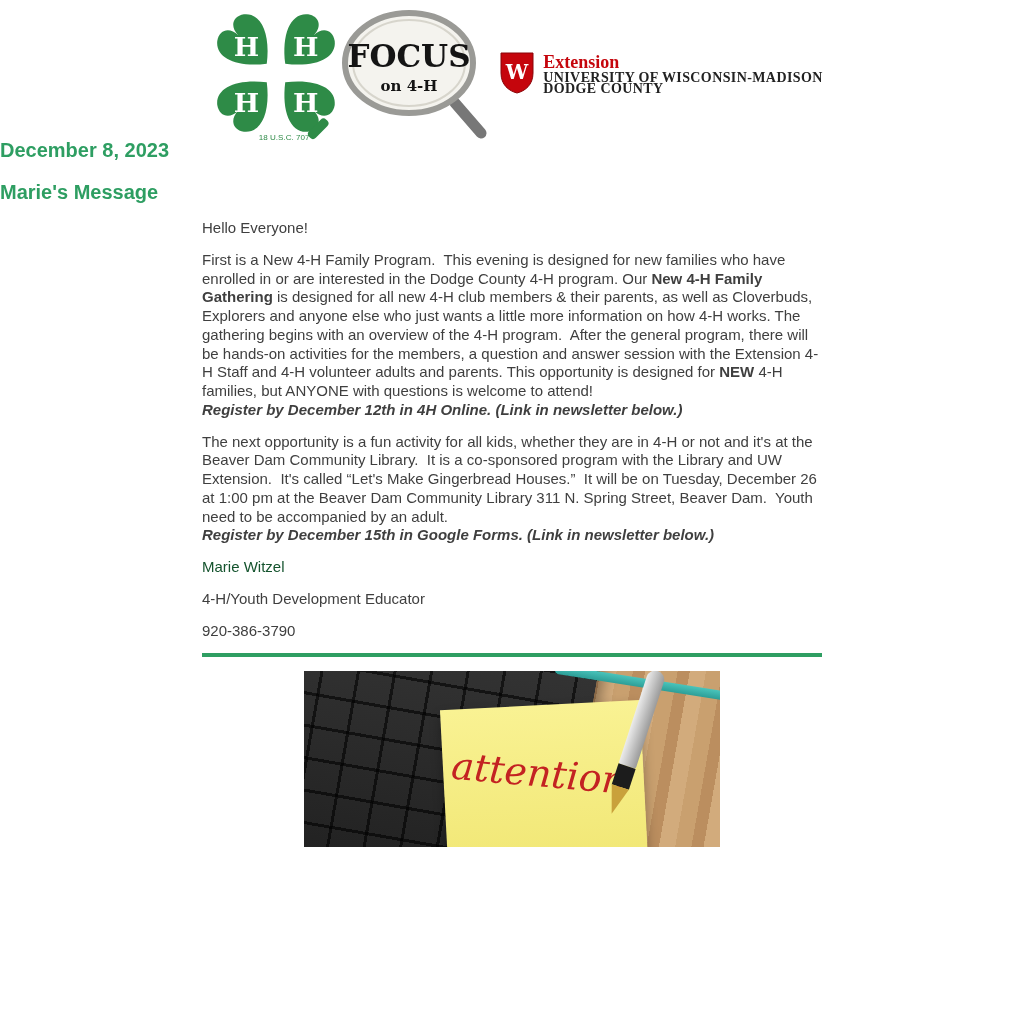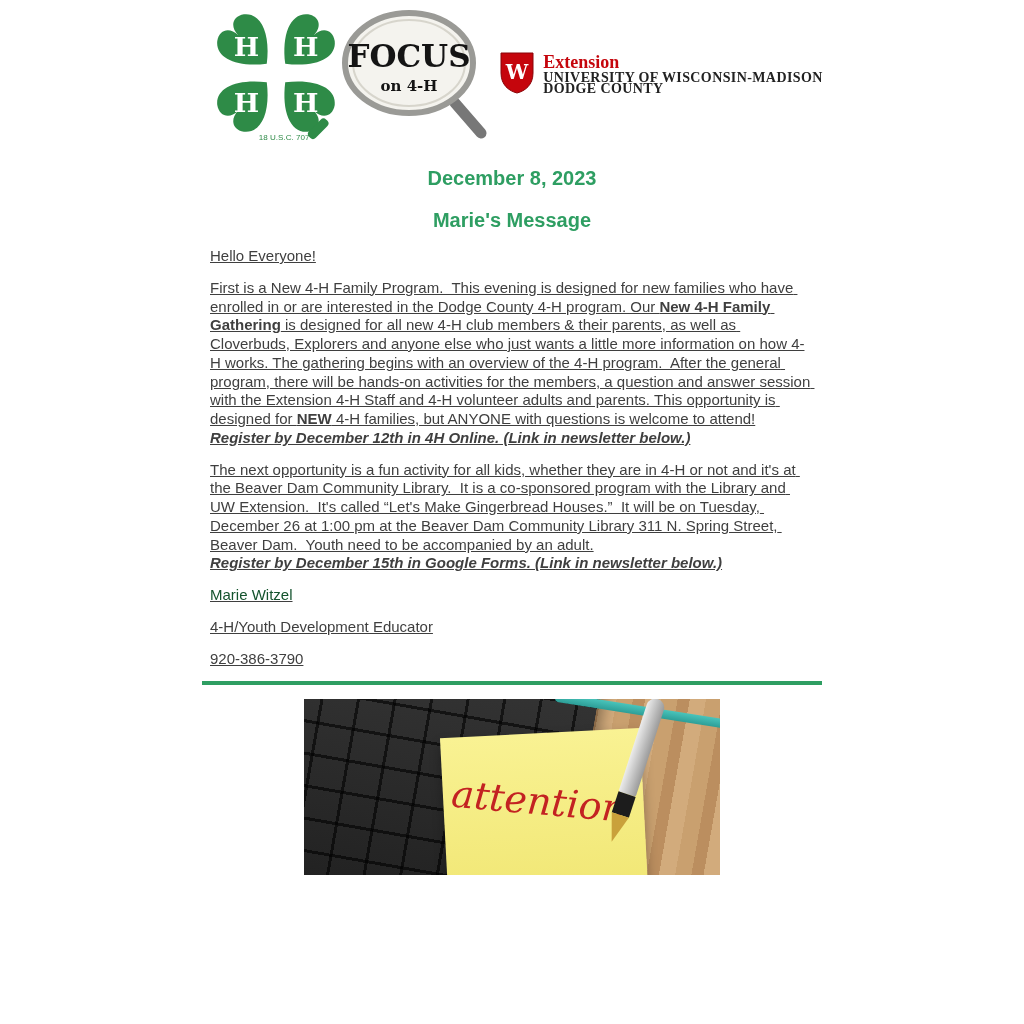--- a/index.html
+++ b/index.html
@@ -16,29 +16,29 @@
   .logo-row{
     display:flex;justify-content:center;align-items:center;
     padding-top:8px;height:138px;
   }
   .focus-logo{margin-left:-14px;}
   .ext-block{display:flex;align-items:center;margin-left:10px;}
   .ext-text{margin-left:8px;font-family:Liberation Serif, serif;}
   .ext-brand{color:var(--uwred);font-size:18px;font-weight:bold;line-height:20px;}
   .ext-sub{font-size:14px;color:#222;letter-spacing:.4px;font-weight:bold;line-height:11px;}
   h2{
-    text-align:center;color:var(--green);font-size:20px;line-height:25px;
-    margin:28px 0 0;font-weight:bold;
+    color:var(--green);font-size:20px;line-height:25px;
+    margin:0 0 0;font-weight:bold;
   }
   h2.msg-title{margin-top:17px;}
   .content{
     width:620px;margin:0 auto;padding-top:14px;
     font-size:15px;line-height:1.25;
   }
-  .content p{margin:0 8px 13px;white-space:pre-wrap;text-decoration:underline;}
+  .content p{margin:0 0 13px;white-space:pre-wrap;}
   .seg-b{font-weight:bold;}
   .register{display:block;font-weight:bold;font-style:italic;}
   .sig-link{color:#14532d;text-decoration:none;cursor:pointer;}
   .divider{width:620px;height:4px;background:var(--green);margin:8px auto 0;}
   
   .photo{
     position:relative;width:416px;height:176px;margin:14px auto 0;overflow:hidden;
     background:repeating-linear-gradient(100deg,#c9a06f 0 16px,#bb8e5f 16px 28px,#d2ab7c 28px 44px);
   }
   .keyboard{

